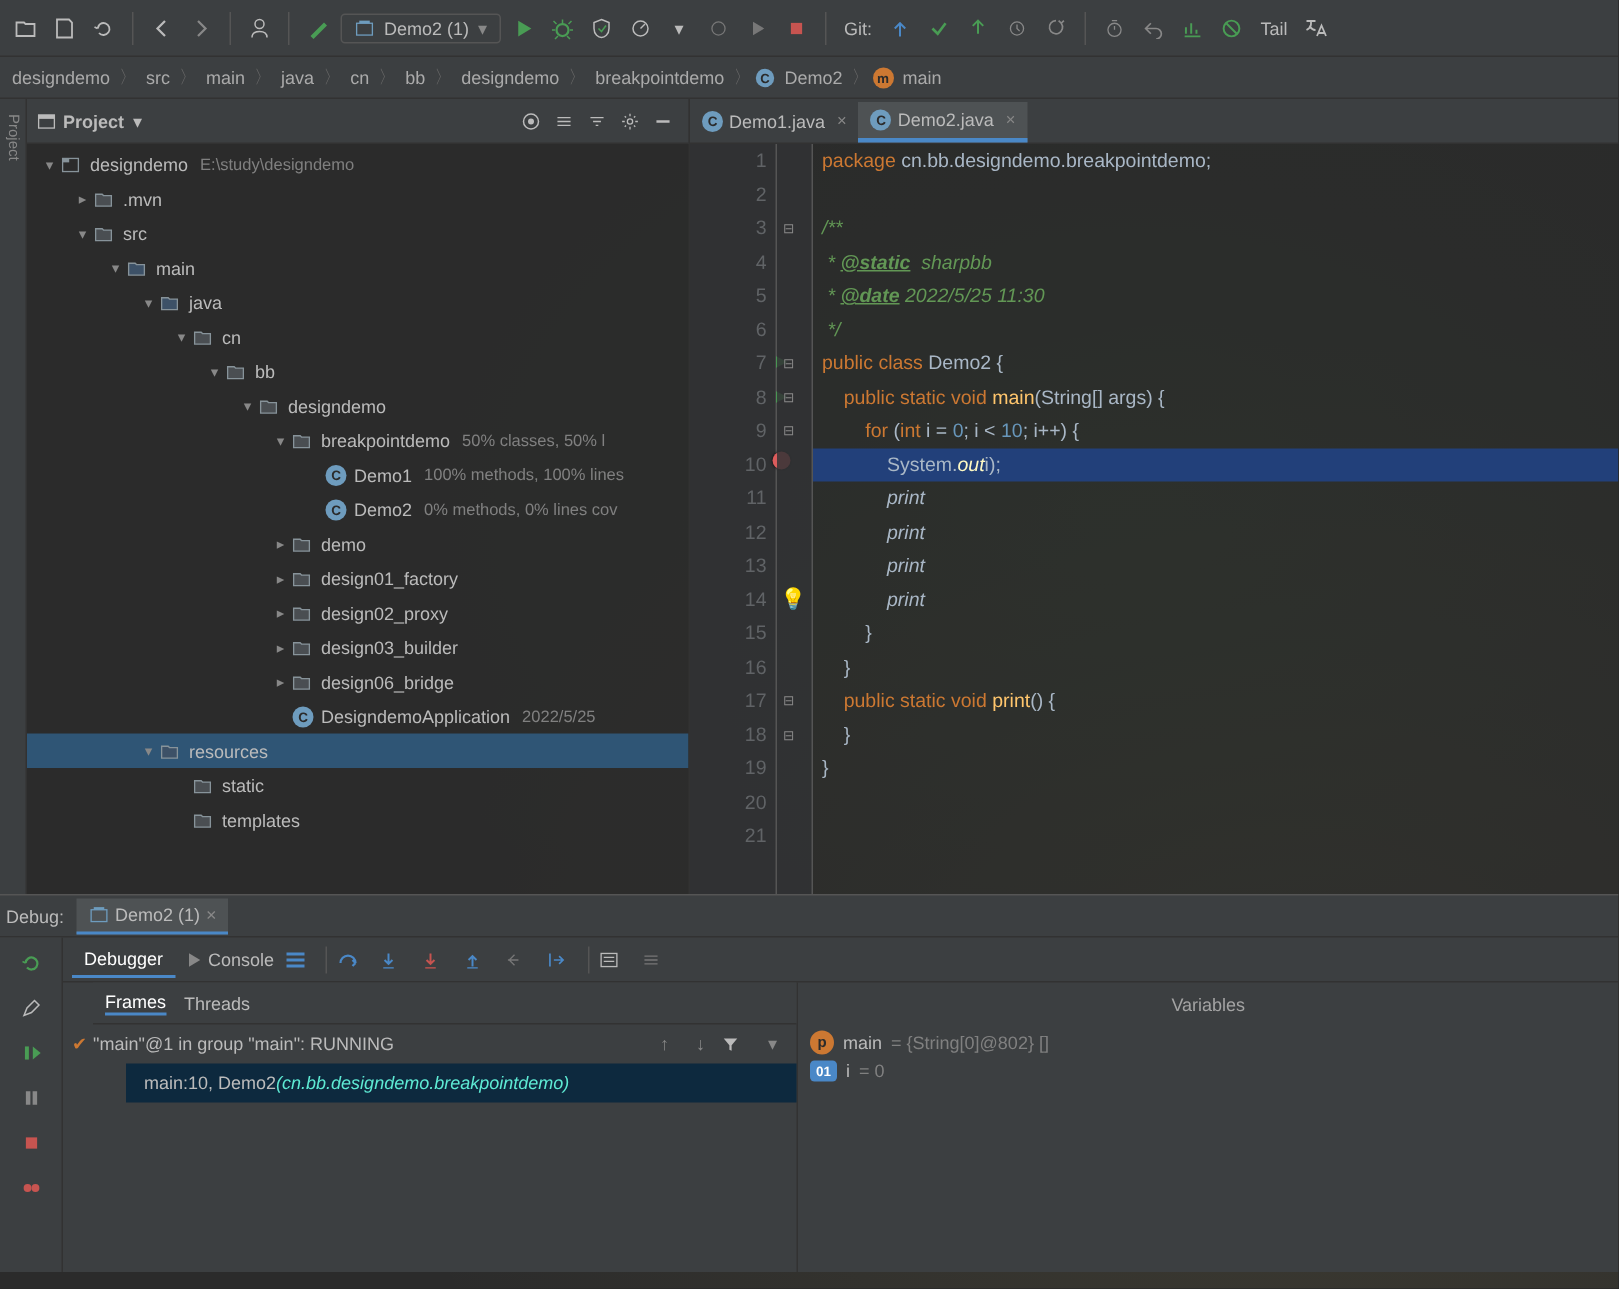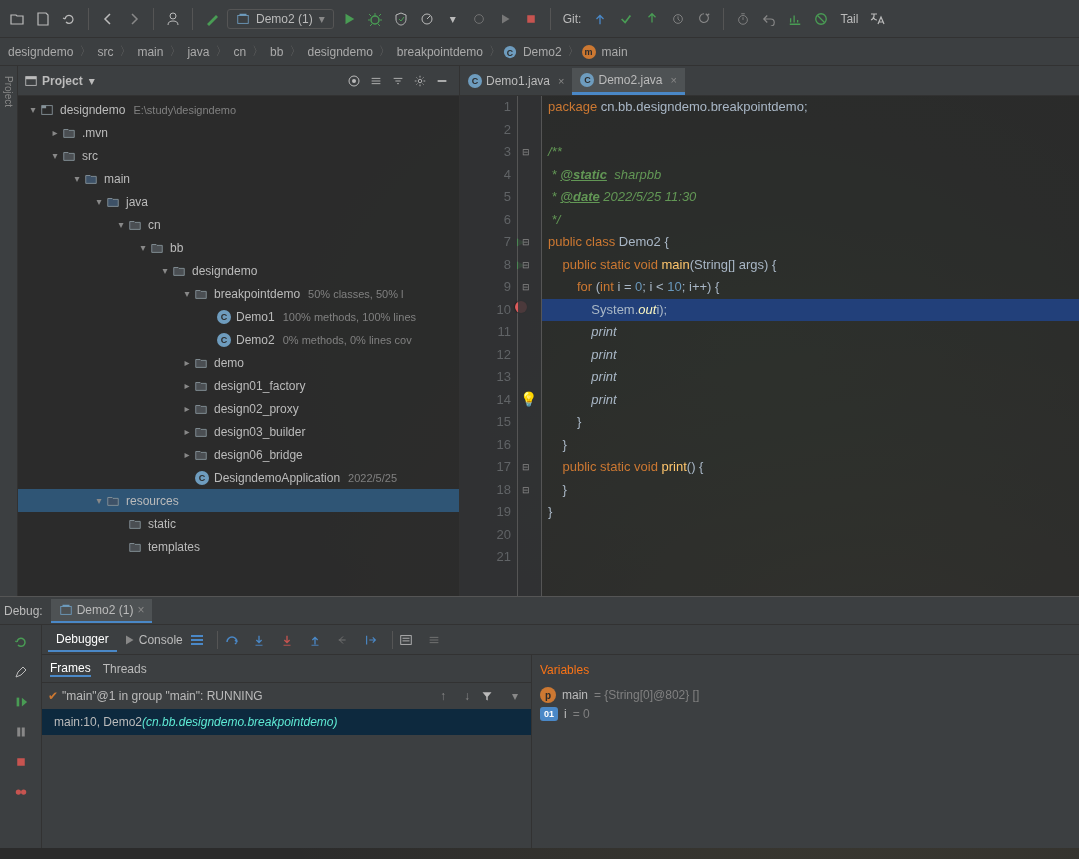--- a/index.html
+++ b/index.html
@@ -87,31 +87,31 @@
 .debug-body{flex:1; display:flex;}
 .debug-side{width:42px; background:#3c3f41; border-right:1px solid #323232; display:flex; flex-direction:column; align-items:center; gap:8px; padding-top:6px;}
 .debug-side .dbtn{width:22px; height:22px; display:flex; align-items:center; justify-content:center; cursor:pointer;}
 .debug-main{flex:1; display:flex; flex-direction:column;}
 .debug-toolbar{height:30px; display:flex; align-items:center; gap:6px; padding:0 6px; border-bottom:1px solid #323232;}
 .debug-toolbar .dtab{padding:4px 8px; color:#bbb; cursor:pointer;}
 .debug-toolbar .dtab.active{border-bottom:2px solid #4a88c7; color:#fff;}
 .debug-toolbar .dicon{width:22px; color:#bbb; text-align:center; cursor:pointer;}
 .debug-content{flex:1; display:flex;}
 .frames-pane{width:490px; border-right:1px solid #323232; display:flex; flex-direction:column;}
-.frames-header{height:28px; display:flex; align-items:center; padding:0 8px; gap:12px; border-bottom:1px solid #323232; background:#3c3f41;}
+.frames-header{height:28px; display:flex; align-items:center; padding:0 8px; gap:12px; border-bottom:1px solid #323232; background:#3c3f41;margin-left:20px;}
 .frames-header .ftab{color:#bbb; cursor:pointer;}
 .frames-header .ftab.active{color:#fff; border-bottom:2px solid #4a88c7;}
 .thread-row{height:26px; display:flex; align-items:center; padding:0 6px; gap:4px;}
 .thread-row .check{color:#cc7832;}
 .thread-row .spacer{flex:1;}
 .thread-row .tbtn2{color:#888; width:20px; text-align:center;}
-.frame-row{height:26px; display:flex; align-items:center; padding:0 12px; background:#0d293e; color:#bbb; font-family:monospace;}
+.frame-row{height:26px; display:flex; align-items:center; padding:0 12px; background:#0d293e; color:#bbb; font-family:monospace;margin-left:42px;}
 .frame-row .pkg{color:#5eead4; font-style:italic;}
 .vars-pane{flex:1; padding:4px 8px;}
-.vars-header{color:#f97316; padding:4px 0 8px 0;}
+.vars-header{color:#a3a3a3; padding:4px 0 8px 0;text-align:center;}
 .var-row{display:flex; align-items:center; gap:6px; padding:2px 0; font-family:monospace; font-size:12px;}
 .var-row .vicon-p{background:#cc7832; color:#2b2b2b; border-radius:50%; width:16px; height:16px; display:inline-flex; align-items:center; justify-content:center; font-size:10px; font-weight:bold;}
 .var-row .vicon-01{background:#4a88c7; color:#fff; border-radius:3px; width:18px; height:14px; display:inline-flex; align-items:center; justify-content:center; font-size:9px; font-weight:bold;}
 .var-row .vval{color:#808080;}
 svg{display:block;}
 </style>
 </head>
 <body>
 <div class="bg-img"></div>
 

